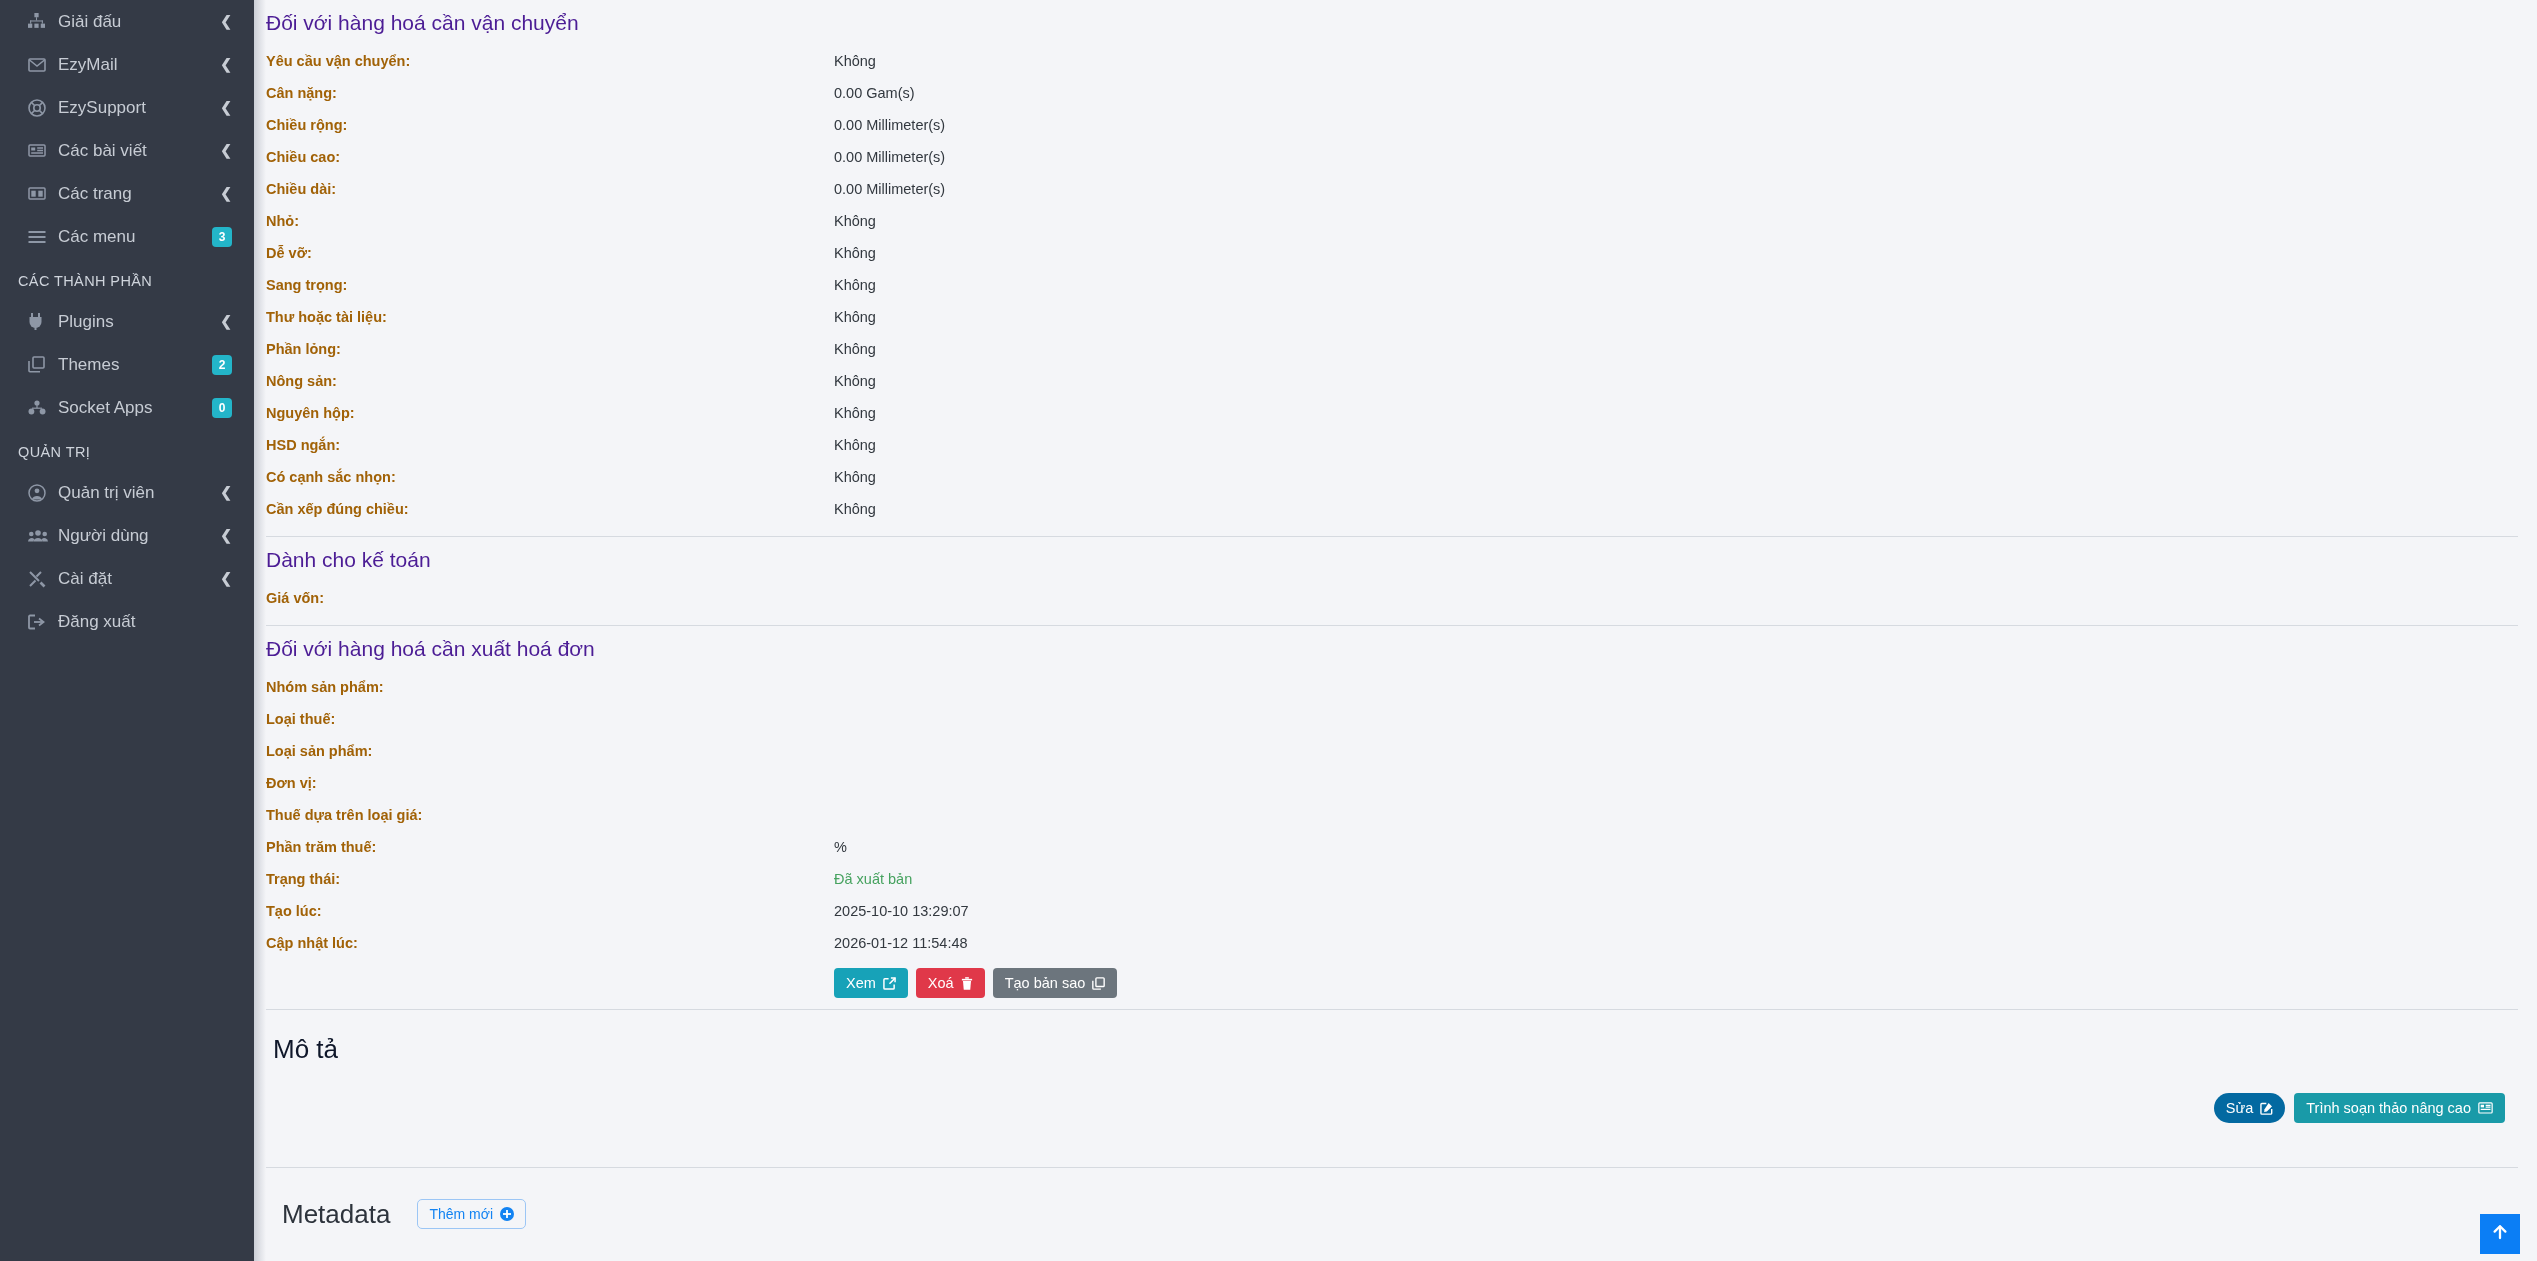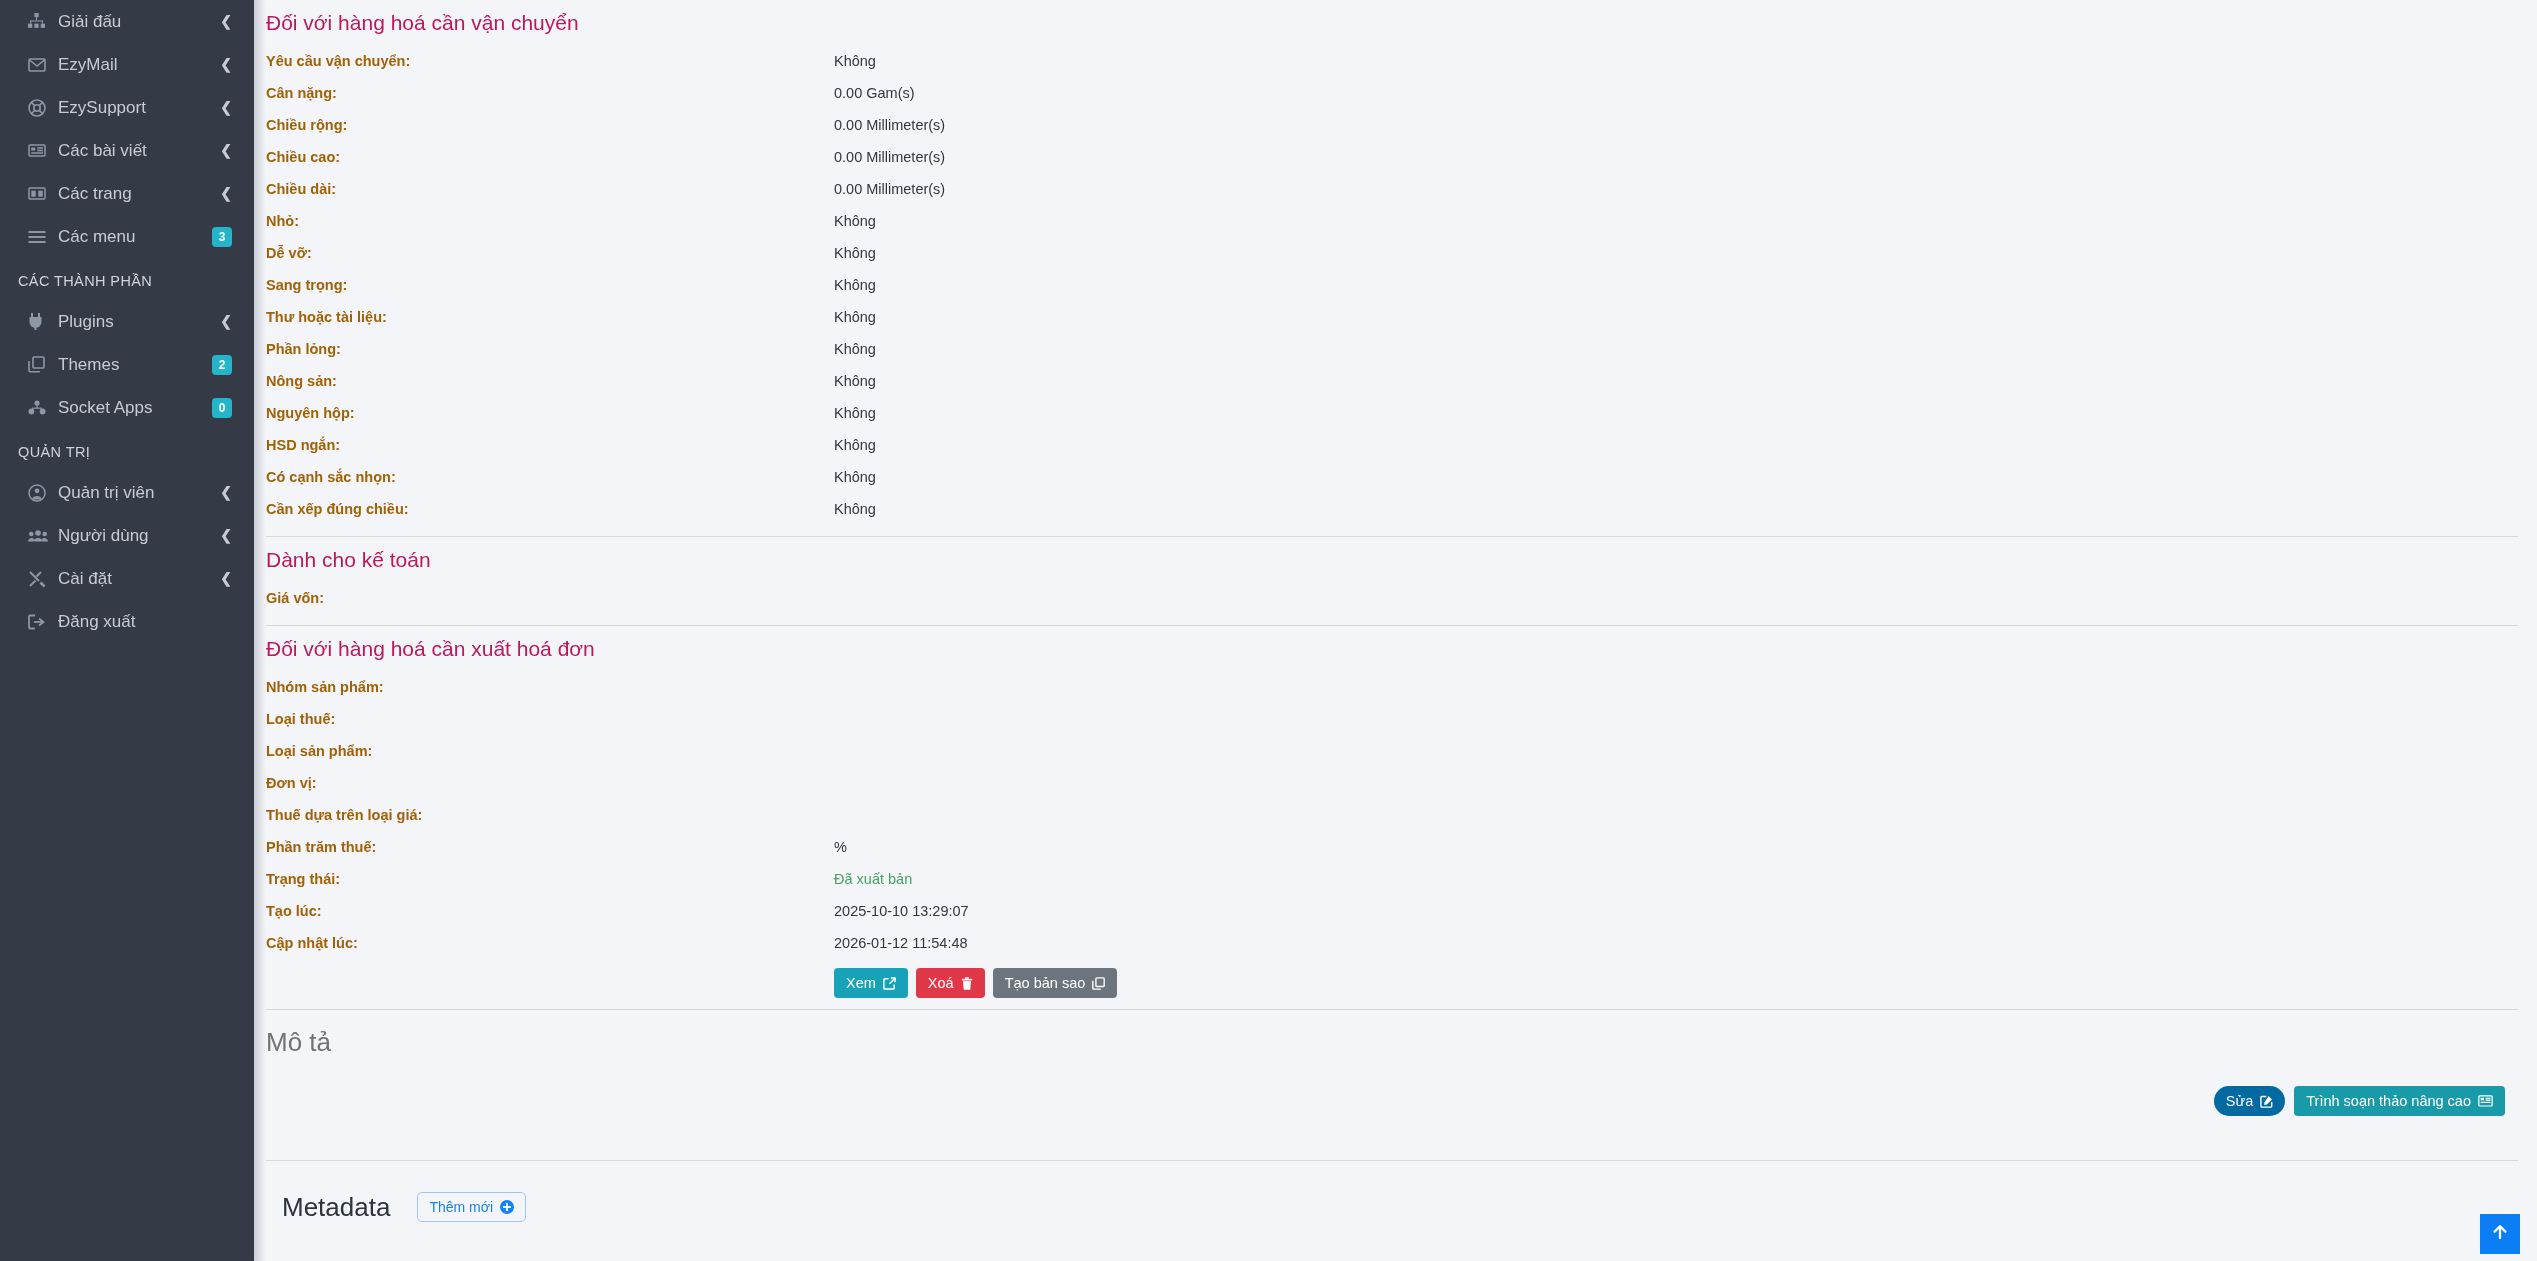--- a/index.html
+++ b/index.html
@@ -95,21 +95,21 @@
     position: relative;
     background: #f4f5f8;
     height: 1261px;
     overflow: hidden;
   }
   .inner { padding: 0 14px 0 12px; }
 
   .section { padding: 0; }
   .section-title {
     font-size: 21px;
-    color: #be185d;
+    color: #4c1d95;
     font-weight: normal;
     margin: 0;
     padding: 10px 0 9px 0;
     line-height: 26px;
   }
   .kv {
     display: flex;
     align-items: flex-start;
     height: 32px;
     line-height: 32px;
@@ -164,24 +164,24 @@
     color: #1383f2;
     border: 1px solid #9cc6f5;
     border-radius: 5px;
     font-size: 14px;
     padding: 6px 11px;
   }
 
   .desc-block { height: 150px; position: relative; }
   .desc-title {
     font-size: 26px;
-    color: #737373;
+    color: #0f172a;
     font-weight: normal;
     padding: 16px 0 0 0;
-    margin: 0;
+    margin: 7px;
     line-height: 32px;
   }
   .edit-btn-row {
     position: absolute;
     right: 18px;
     top: 76px;
     display: flex;
     gap: 9px;
   }
 

